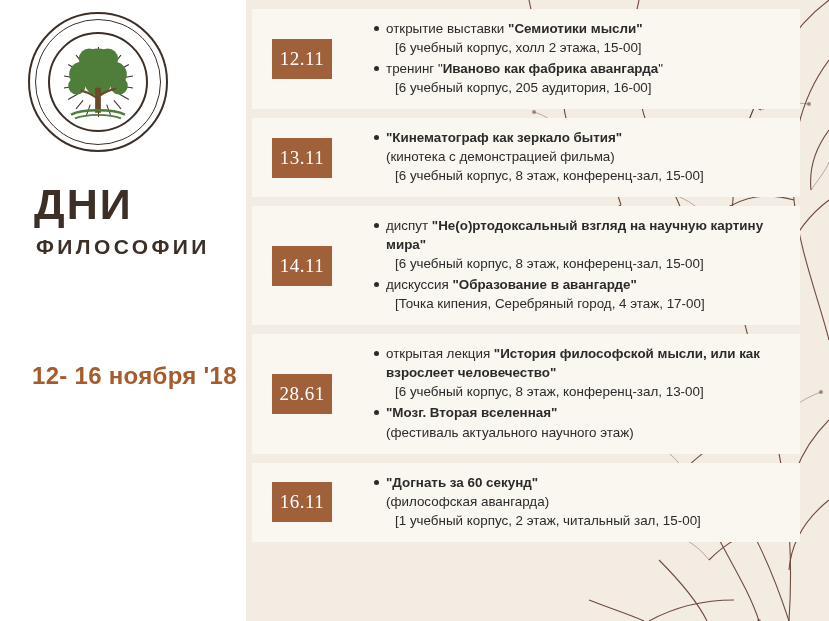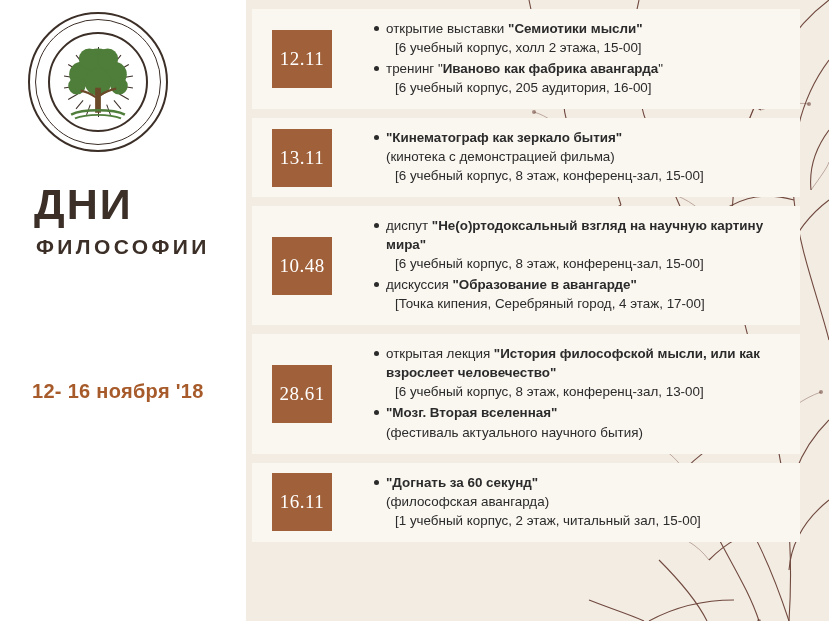--- a/index.html
+++ b/index.html
@@ -50,22 +50,22 @@
     line-height: 1;
   }
   #title-sub {
     position: absolute; left: 36px; top: 235px;
     font-size: 21px; font-weight: bold;
     letter-spacing: 3.4px;
     color: #3c2f28;
     text-align: right;
   }
   #date-range {
-    position: absolute; left: 32px; top: 380px;
-    font-size: 20px; font-weight: bold;
+    position: absolute; left: 32px; top: 362px;
+    font-size: 24px; font-weight: bold;
     color: #a75a2a;
     letter-spacing: 0.3px;
   }
 
   
   #schedule {
     position: absolute; left: 252px; top: 9px;
     width: 548px;
     z-index: 4;
     display: flex; flex-direction: column;
@@ -79,21 +79,21 @@
     padding: 0;
     box-shadow: 0 0 0 0 rgba(0,0,0,0);
   }
   .date-cell {
     width: 100px;
     display: flex; align-items: center; justify-content: center;
     flex: 0 0 100px;
     padding: 9px 0;
   }
   .date-box {
-    width: 60px; height: 58px;
+    width: 60px; height: 40px;
     background: #a0613a;
     color: #ffffff;
     display: flex; align-items: center; justify-content: center;
     font-size: 19px;
     font-family: "Liberation Serif", serif;
     letter-spacing: 0.5px;
   }
   .events-cell {
     flex: 1 1 auto;
     padding: 10px 12px 12px 4px;
@@ -335,21 +335,21 @@
           <li>
             <span class="ev-line"><span class="b">"Кинематограф как зеркало бытия"</span></span>
             <span class="ev-line">(кинотека с демонстрацией фильма)</span>
             <span class="ev-line ind">[6 учебный корпус, 8 этаж, конференц-зал, 15-00]</span>
           </li>
         </ul>
       </div>
     </div>
     <div class="day-row">
       <div class="date-cell">
-        <div class="date-box">10.48</div>
+        <div class="date-box">14.11</div>
       </div>
       <div class="events-cell">
         <ul class="events">
           <li>
             <span class="ev-line"><span>диспут </span><span class="b">"Не(о)ртодоксальный взгляд на научную картину мира"</span></span>
             <span class="ev-line ind">[6 учебный корпус, 8 этаж, конференц-зал, 15-00]</span>
           </li>
           <li>
             <span class="ev-line"><span>дискуссия </span><span class="b">"Образование в авангарде"</span></span>
             <span class="ev-line ind">[Точка кипения, Серебряный город, 4 этаж, 17-00]</span>
@@ -362,21 +362,21 @@
         <div class="date-box">28.61</div>
       </div>
       <div class="events-cell">
         <ul class="events">
           <li>
             <span class="ev-line"><span>открытая лекция </span><span class="b">"История философской мысли, или как взрослеет человечество"</span></span>
             <span class="ev-line ind">[6 учебный корпус, 8 этаж, конференц-зал, 13-00]</span>
           </li>
           <li>
             <span class="ev-line"><span class="b">"Мозг. Вторая вселенная"</span></span>
-            <span class="ev-line">(фестиваль актуального научного бытия)</span>
+            <span class="ev-line">(фестиваль актуального научного этаж)</span>
           </li>
         </ul>
       </div>
     </div>
     <div class="day-row">
       <div class="date-cell">
         <div class="date-box">16.11</div>
       </div>
       <div class="events-cell">
         <ul class="events">

